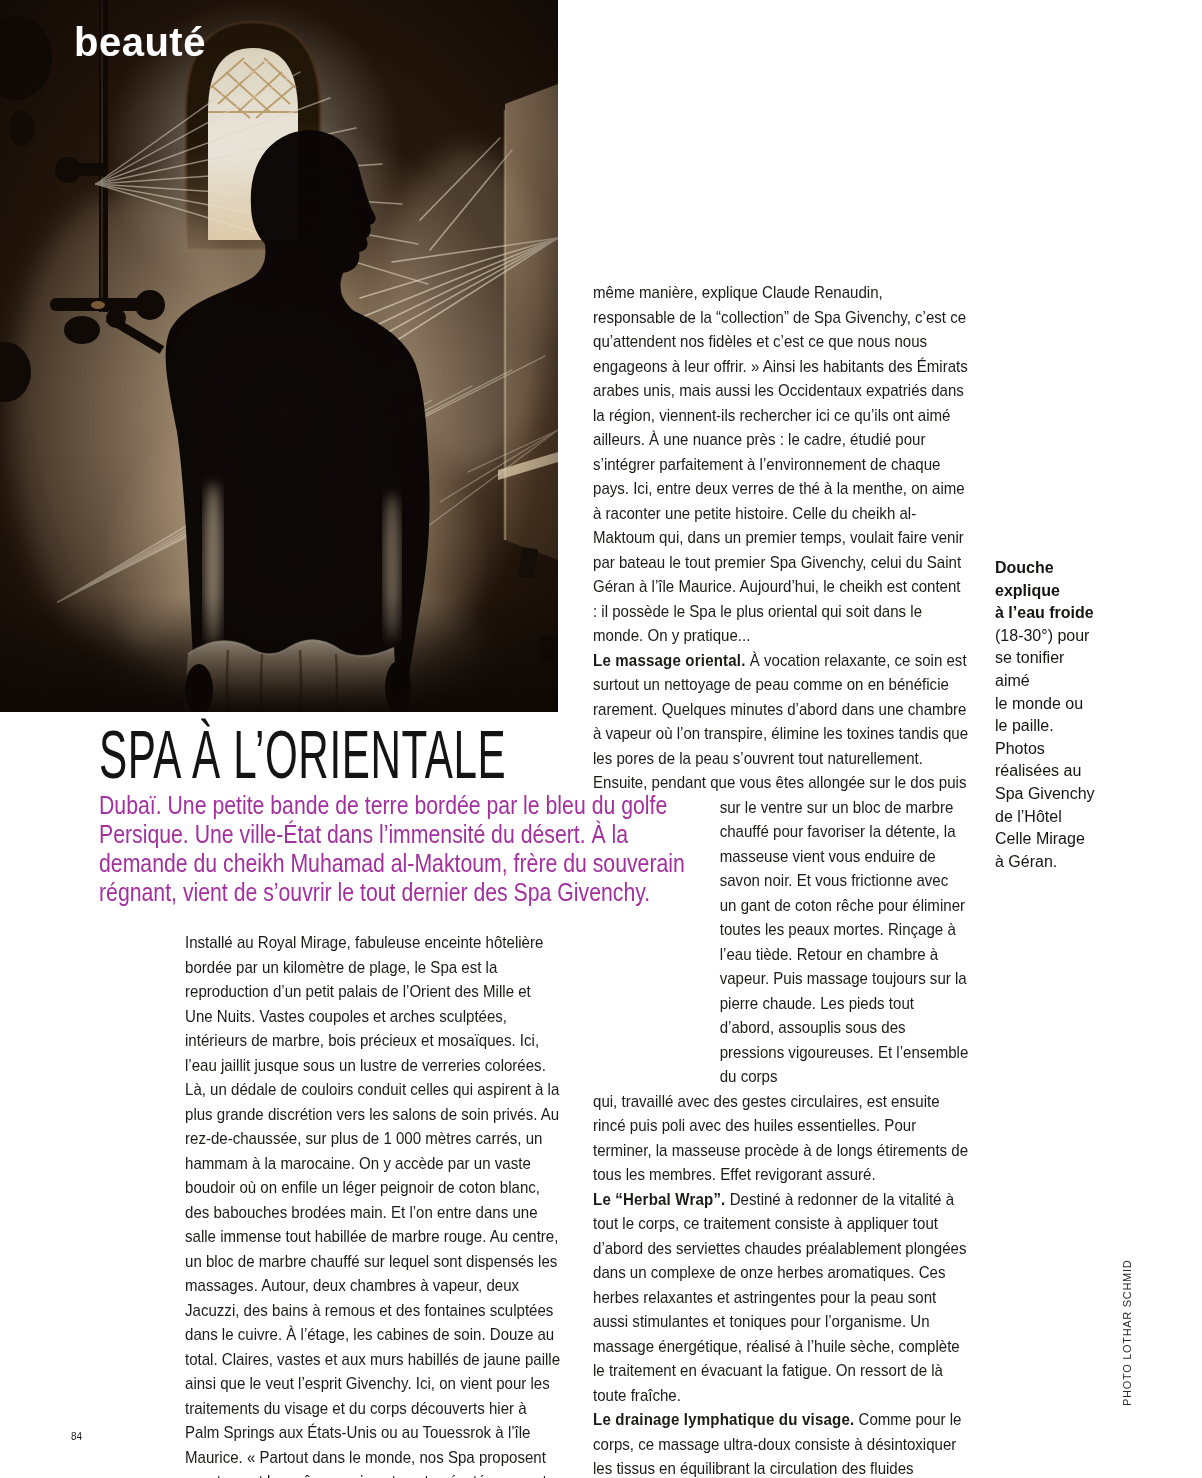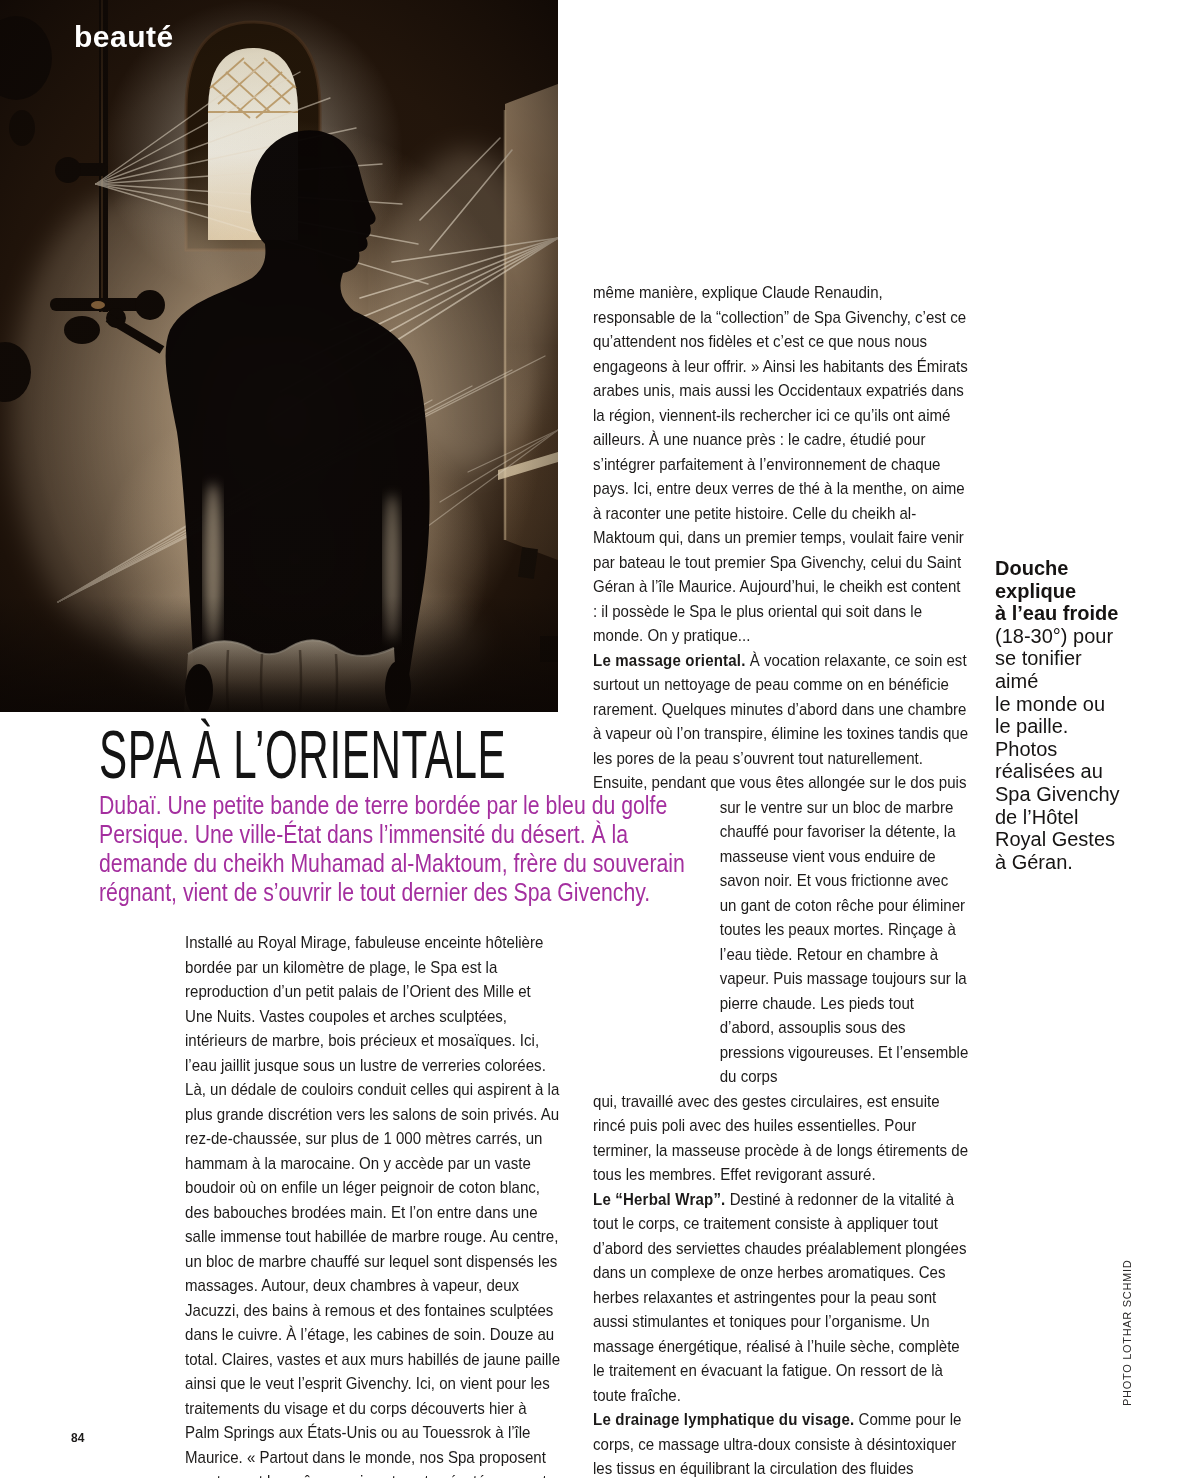--- a/index.html
+++ b/index.html
@@ -7,21 +7,21 @@
   html,body{ background:#ffffff; }
   .page{
     position:relative; width:1202px; height:1478px; background:#ffffff;
     font-family:"Liberation Sans", sans-serif; color:#1d1b1a; overflow:hidden;
   }
   
   .photo{ position:absolute; left:0; top:0; width:558px; height:712px; background:#150d08; }
   .photo svg{ display:block; width:100%; height:100%; }
   .section-label{
     position:absolute; left:74px; top:20px; color:#ffffff; font-weight:bold;
-    font-size:30px; letter-spacing:.5px;
+    font-size:40px; letter-spacing:.5px;
   }
   
   .headline{
     position:absolute; left:99px; top:720px; font-size:68px; line-height:1.02;
     font-weight:300; color:#141414; white-space:nowrap; letter-spacing:1px;
     transform:scaleX(.62); transform-origin:left top;
   }
   
   .intro{
     position:absolute; left:99px; top:791px; font-size:25px; line-height:29px;
@@ -34,32 +34,32 @@
     transform:scaleX(.886); transform-origin:left top; color:#1d1b1a;
     text-align:left;
   }
   .col-left{ left:185px; top:931px; }
   .col-right{ left:593px; top:281px; }
   .para{ }
   .para.indent{ margin-left:143px; }
   .para .b{ font-weight:bold; letter-spacing:.2px; }
   
   .caption{
-    position:absolute; left:995px; top:557px; width:140px; font-size:20px;
+    position:absolute; left:995px; top:557px; width:140px; font-size:16px;
     line-height:22.6px; color:#161413;
   }
   .caption .bold-part div{ font-weight:bold; }
   .caption div{ white-space:nowrap; }
   
   .photo-credit{
     position:absolute; left:1121px; top:1406px; transform:rotate(-90deg);
     transform-origin:0 0; font-size:11px; letter-spacing:.7px; color:#2c2a29;
     white-space:nowrap;
   }
-  .folio{ position:absolute; left:71px; top:1431px; font-weight:bold; font-size:12px; color:#1d1b1a; }
+  .folio{ position:absolute; left:71px; top:1431px; font-weight:normal; font-size:10px; color:#1d1b1a; }
 </style>
 </head>
 <body>
 
 <div class="page">
 
   <div class="photo">
     <svg viewBox="0 0 558 712" preserveAspectRatio="none">
       <defs>
         <radialGradient id="glowC" cx="50%" cy="50%" r="50%">
@@ -261,21 +261,21 @@
     <div class="normal-part">
         <div>(18-30°) pour</div>
         <div>se tonifier</div>
         <div>aimé</div>
         <div>le monde ou</div>
         <div>le paille.</div>
         <div>Photos</div>
         <div>réalisées au</div>
         <div>Spa Givenchy</div>
         <div>de l’Hôtel</div>
-        <div>Royal Gestes</div>
+        <div>Celle Mirage</div>
         <div>à Géran.</div>
       </div>
   </div>
 
   <div class="photo-credit">PHOTO LOTHAR SCHMID</div>
   <div class="folio">84</div>
 
 </div>
 
 </body></html>

